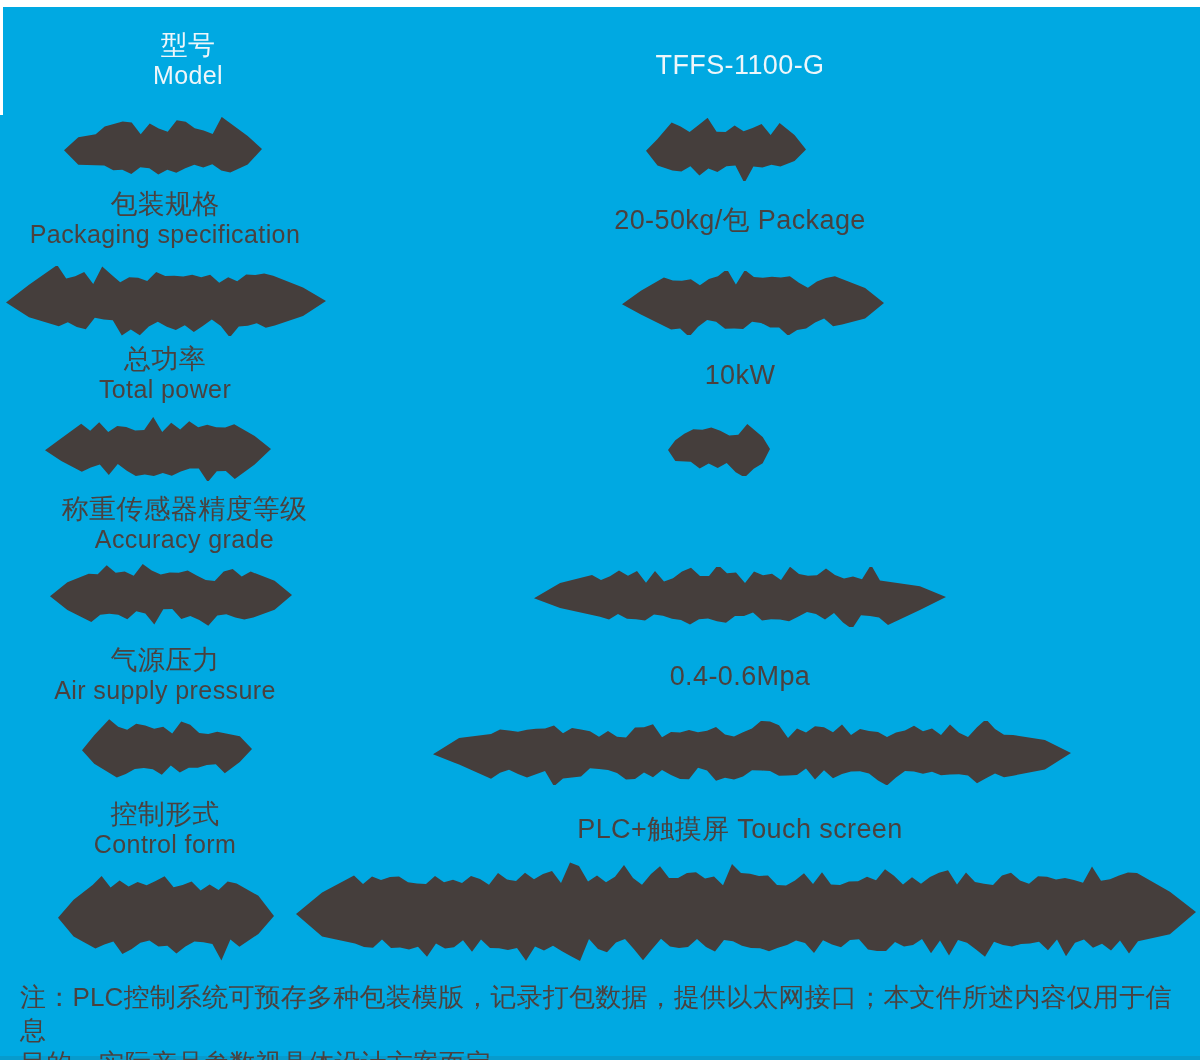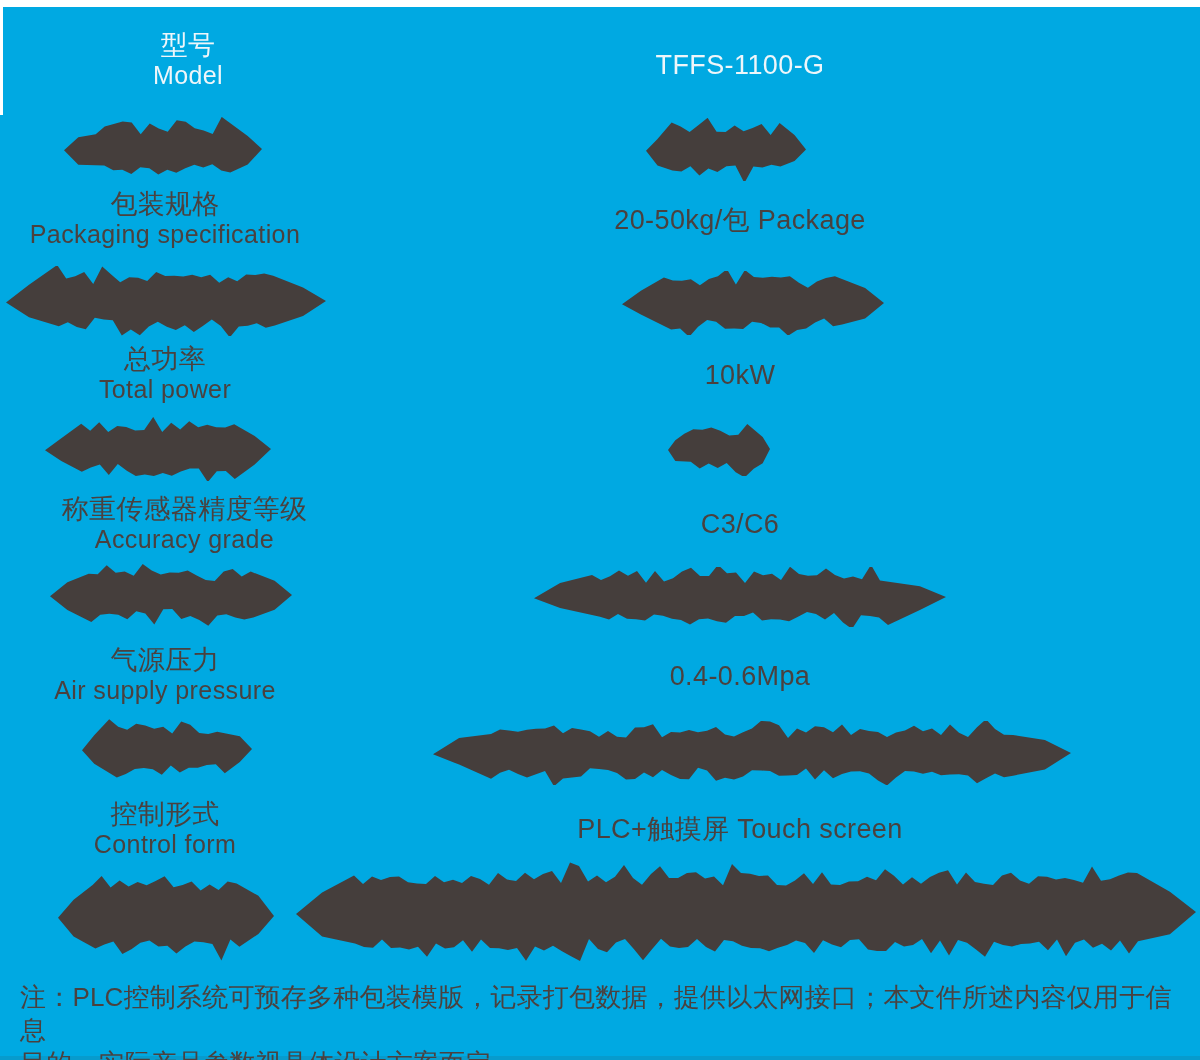--- a/index.html
+++ b/index.html
@@ -77,21 +77,20 @@
     <svg width="226" height="64" viewBox="0 0 226 64" class="blob" style="left: 45px; top: 417px;">
       <polygon points="0.0,33.3 16.3,21.3 36.2,6.7 45.2,13.8 54.2,5.2 63.2,14.9 72.2,9.0 81.2,10.0 90.2,13.4 99.2,13.1 108.2,-0.1 117.2,15.1 126.2,5.7 135.2,12.6 144.2,4.2 153.2,10.3 162.2,7.8 171.2,10.2 180.2,10.6 189.2,7.3 209.7,19.1 226.0,32.0 209.7,47.4 189.8,62.1 180.8,54.1 171.8,54.2 162.8,65.1 153.8,51.5 144.8,51.4 135.8,54.5 126.8,58.8 117.8,55.9 108.8,59.1 99.8,57.5 90.8,59.0 81.8,53.7 72.8,47.1 63.8,58.1 54.8,47.4 45.8,50.4 36.8,54.7 16.3,43.9" fill="var(--redaction)"></polygon>
     </svg>
     <svg width="102" height="54" viewBox="0 0 102 54" class="blob" style="left: 668px; top: 422px;">
       <polygon points="0.0,28.1 7.3,18.3 16.3,11.7 25.3,7.2 34.3,7.7 43.3,5.4 52.3,8.8 61.3,13.4 70.3,12.8 79.3,1.9 94.7,15.0 102.0,27.0 94.7,41.3 85.7,46.7 76.7,55.4 67.7,50.3 58.7,41.0 49.7,46.0 40.7,41.5 31.7,46.6 22.7,39.7 7.3,39.1" fill="var(--redaction)"></polygon>
     </svg>
     <div class="label-block" style="top: 494px; padding-left: 39px;">
       <div class="zh">称重传感器精度等级</div>
       <div class="en">Accuracy grade</div>
     </div>
-    <div class="value-block" style="top: 509px;">C3/C6</div>
     <svg width="242" height="62" viewBox="0 0 242 62" class="blob" style="left: 50px; top: 564px;">
       <polygon points="0.0,32.2 17.4,18.3 38.7,9.7 47.7,10.2 56.7,1.2 65.7,8.7 74.7,7.5 83.7,11.8 92.7,-0.0 101.7,6.5 110.7,10.4 119.7,8.5 128.7,8.7 137.7,6.4 146.7,11.6 155.7,16.0 164.7,16.9 173.7,7.6 182.7,4.9 191.7,12.4 200.7,7.6 224.6,16.8 242.0,31.0 224.6,45.7 203.3,53.4 194.3,55.6 185.3,53.4 176.3,50.2 167.3,51.5 158.3,61.7 149.3,55.9 140.3,51.9 131.3,54.9 122.3,45.0 113.3,45.3 104.3,60.5 95.3,49.5 86.3,47.3 77.3,55.3 68.3,50.7 59.3,49.8 50.3,50.8 41.3,57.9 17.4,46.0" fill="var(--redaction)"></polygon>
     </svg>
     <svg width="412" height="60" viewBox="0 0 412 60" class="blob" style="left: 534px; top: 567px;">
       <polygon points="0.0,31.2 26.1,15.9 58.0,7.9 67.0,12.9 76.0,9.3 85.0,3.6 94.0,8.8 103.0,4.0 112.0,15.8 121.0,3.9 130.0,14.5 139.0,11.3 148.0,4.4 157.0,0.8 166.0,9.0 175.0,9.1 184.0,-2.2 193.0,6.2 202.0,5.6 211.0,15.9 220.0,4.5 229.0,8.2 238.0,6.8 247.0,12.9 256.0,-0.3 265.0,7.1 274.0,8.7 283.0,8.3 292.0,1.5 301.0,8.0 310.0,11.4 319.0,9.6 328.0,12.3 337.0,-2.2 346.0,13.6 385.9,19.3 412.0,30.0 385.9,42.9 354.0,58.0 345.0,50.5 336.0,49.1 327.0,48.3 318.0,62.0 309.0,55.4 300.0,46.0 291.0,52.6 282.0,46.9 273.0,44.9 264.0,49.7 255.0,54.3 246.0,52.4 237.0,52.2 228.0,53.5 219.0,45.6 210.0,49.0 201.0,49.1 192.0,55.8 183.0,54.2 174.0,51.5 165.0,52.2 156.0,57.5 147.0,53.1 138.0,51.7 129.0,48.8 120.0,47.6 111.0,53.5 102.0,52.2 93.0,51.8 84.0,46.9 75.0,52.4 66.0,49.7 26.1,41.1" fill="var(--redaction)"></polygon>
     </svg>
     <div class="label-block" style="top: 645px;">
       <div class="zh">气源压力</div>
       <div class="en">Air supply pressure</div>
     </div>

